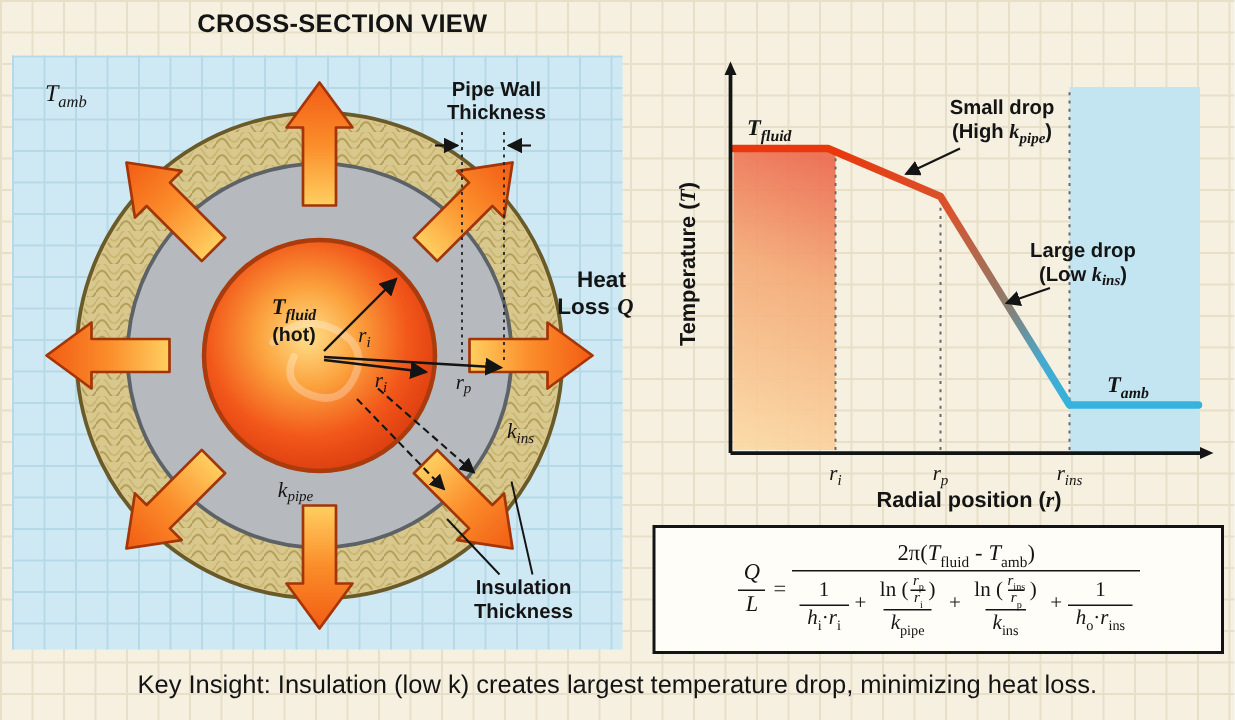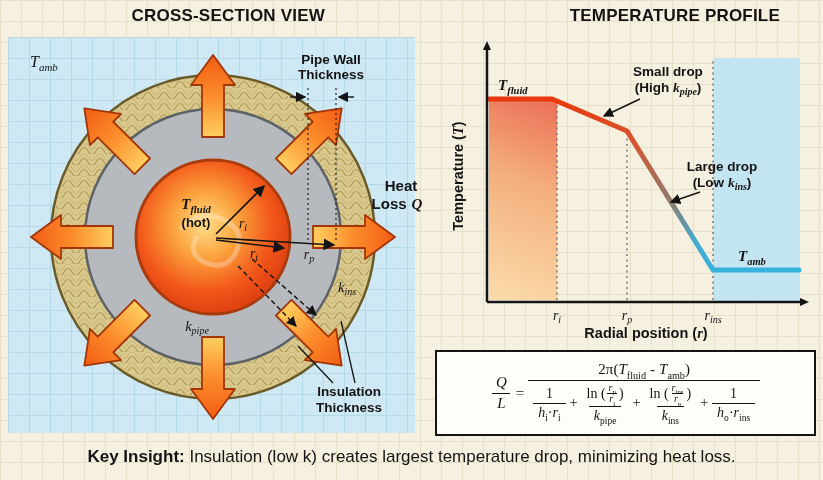--- a/index.html
+++ b/index.html
@@ -28,31 +28,30 @@
   .frac>.den{border-top:1.5px solid #141414}
   .terms{gap:1px;font-size:14px}
   sub{font-size:0.68em;align-self:flex-end;transform:translateY(3px);line-height:1}
   .sfrac{display:inline-flex;flex-direction:column;align-items:center;font-size:0.72em;line-height:1.05;margin:0 1px}
   .sfrac .sn,.sfrac .sd{display:inline-flex;padding:0 2px}
   .sfrac .sd{border-top:1px solid #141414}
   .op{margin:0 4px}
   .plus{margin:0 3px}
   
   #footer{position:absolute;left:0;top:447px;width:823px;text-align:center;font-size:17px}
-  #footer .fl{font-weight:bold}
+  #footer .fl{font-weight:normal}
 </style>
 </head>
 <body>
 
 <div id="stage">
 
   <div id="blue-panel"></div>
 
   <div class="title" id="title-left">CROSS-SECTION VIEW</div>
-  <div class="title" id="title-right">TEMPERATURE PROFILE</div>
 
   <svg id="diagram" viewBox="0 0 823 480">
     <defs>
       <radialGradient id="fluidGrad" cx="45%" cy="42%" r="62%">
         <stop offset="0" stop-color="#ffdf8a"></stop>
         <stop offset="0.35" stop-color="#fba13c"></stop>
         <stop offset="0.7" stop-color="#f2571a"></stop>
         <stop offset="1" stop-color="#d93a0e"></stop>
       </radialGradient>
       <linearGradient id="arrowGrad" gradientUnits="userSpaceOnUse" x1="313" y1="237" x2="395" y2="237">

